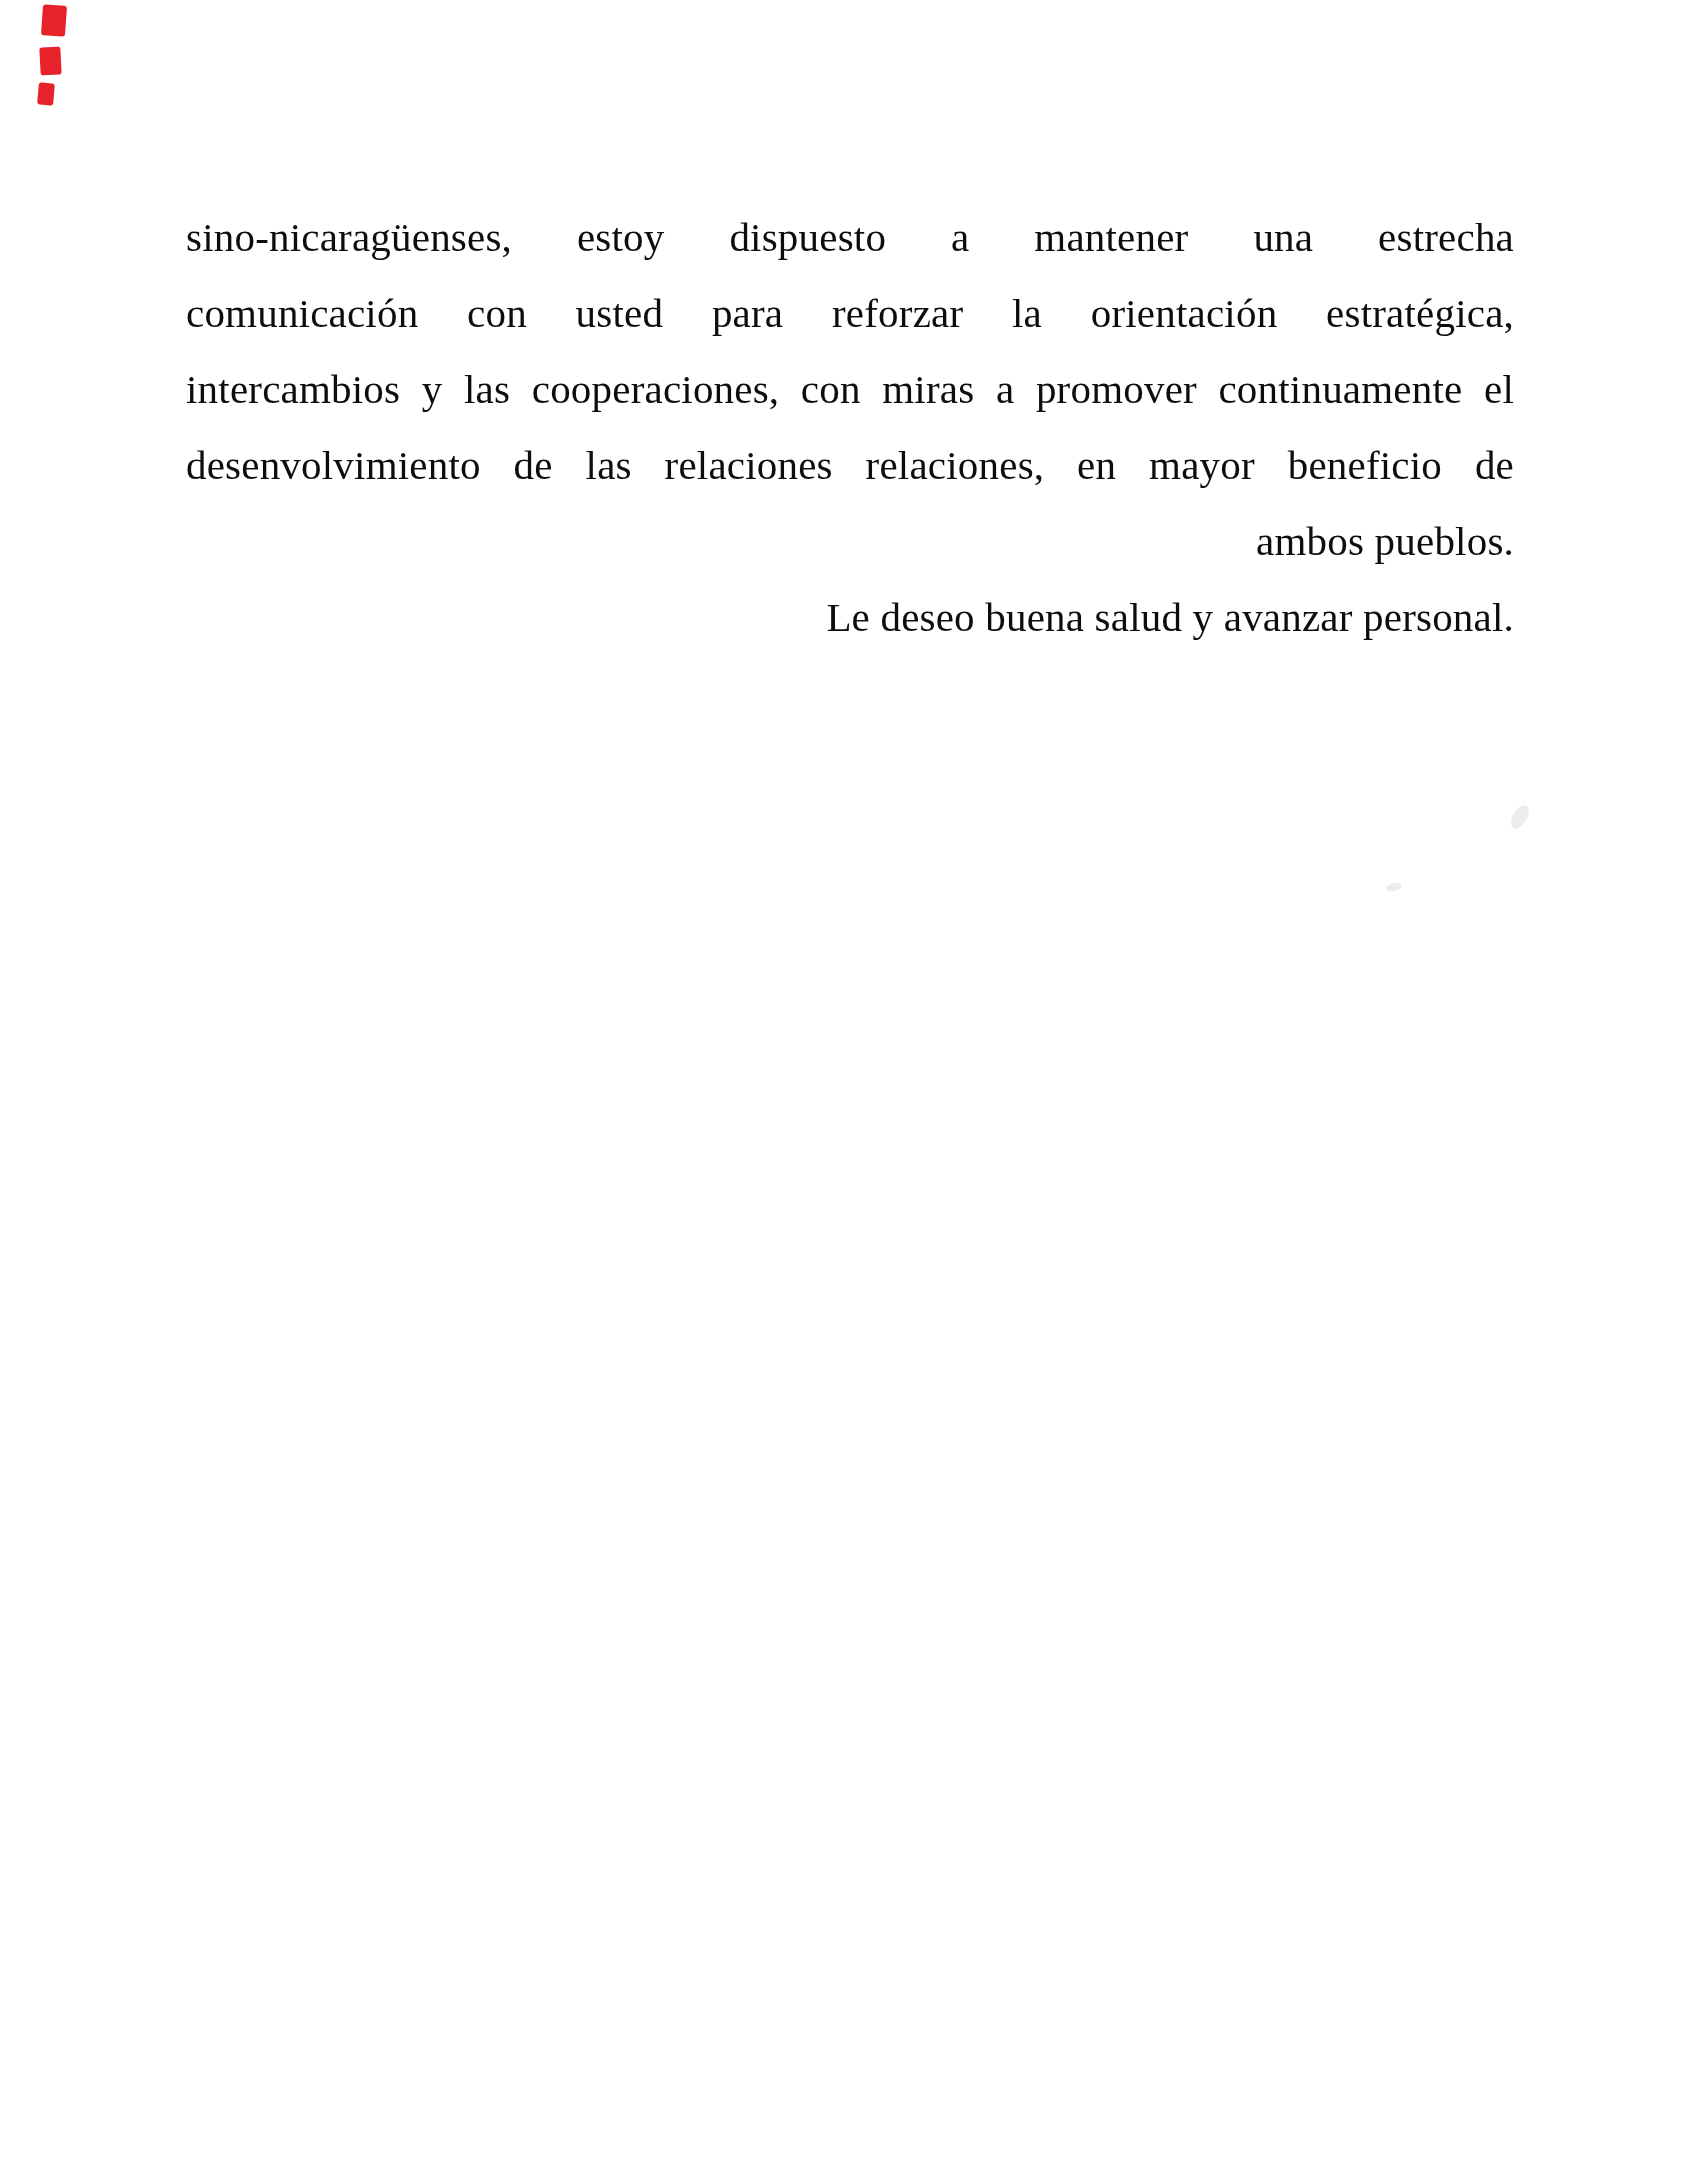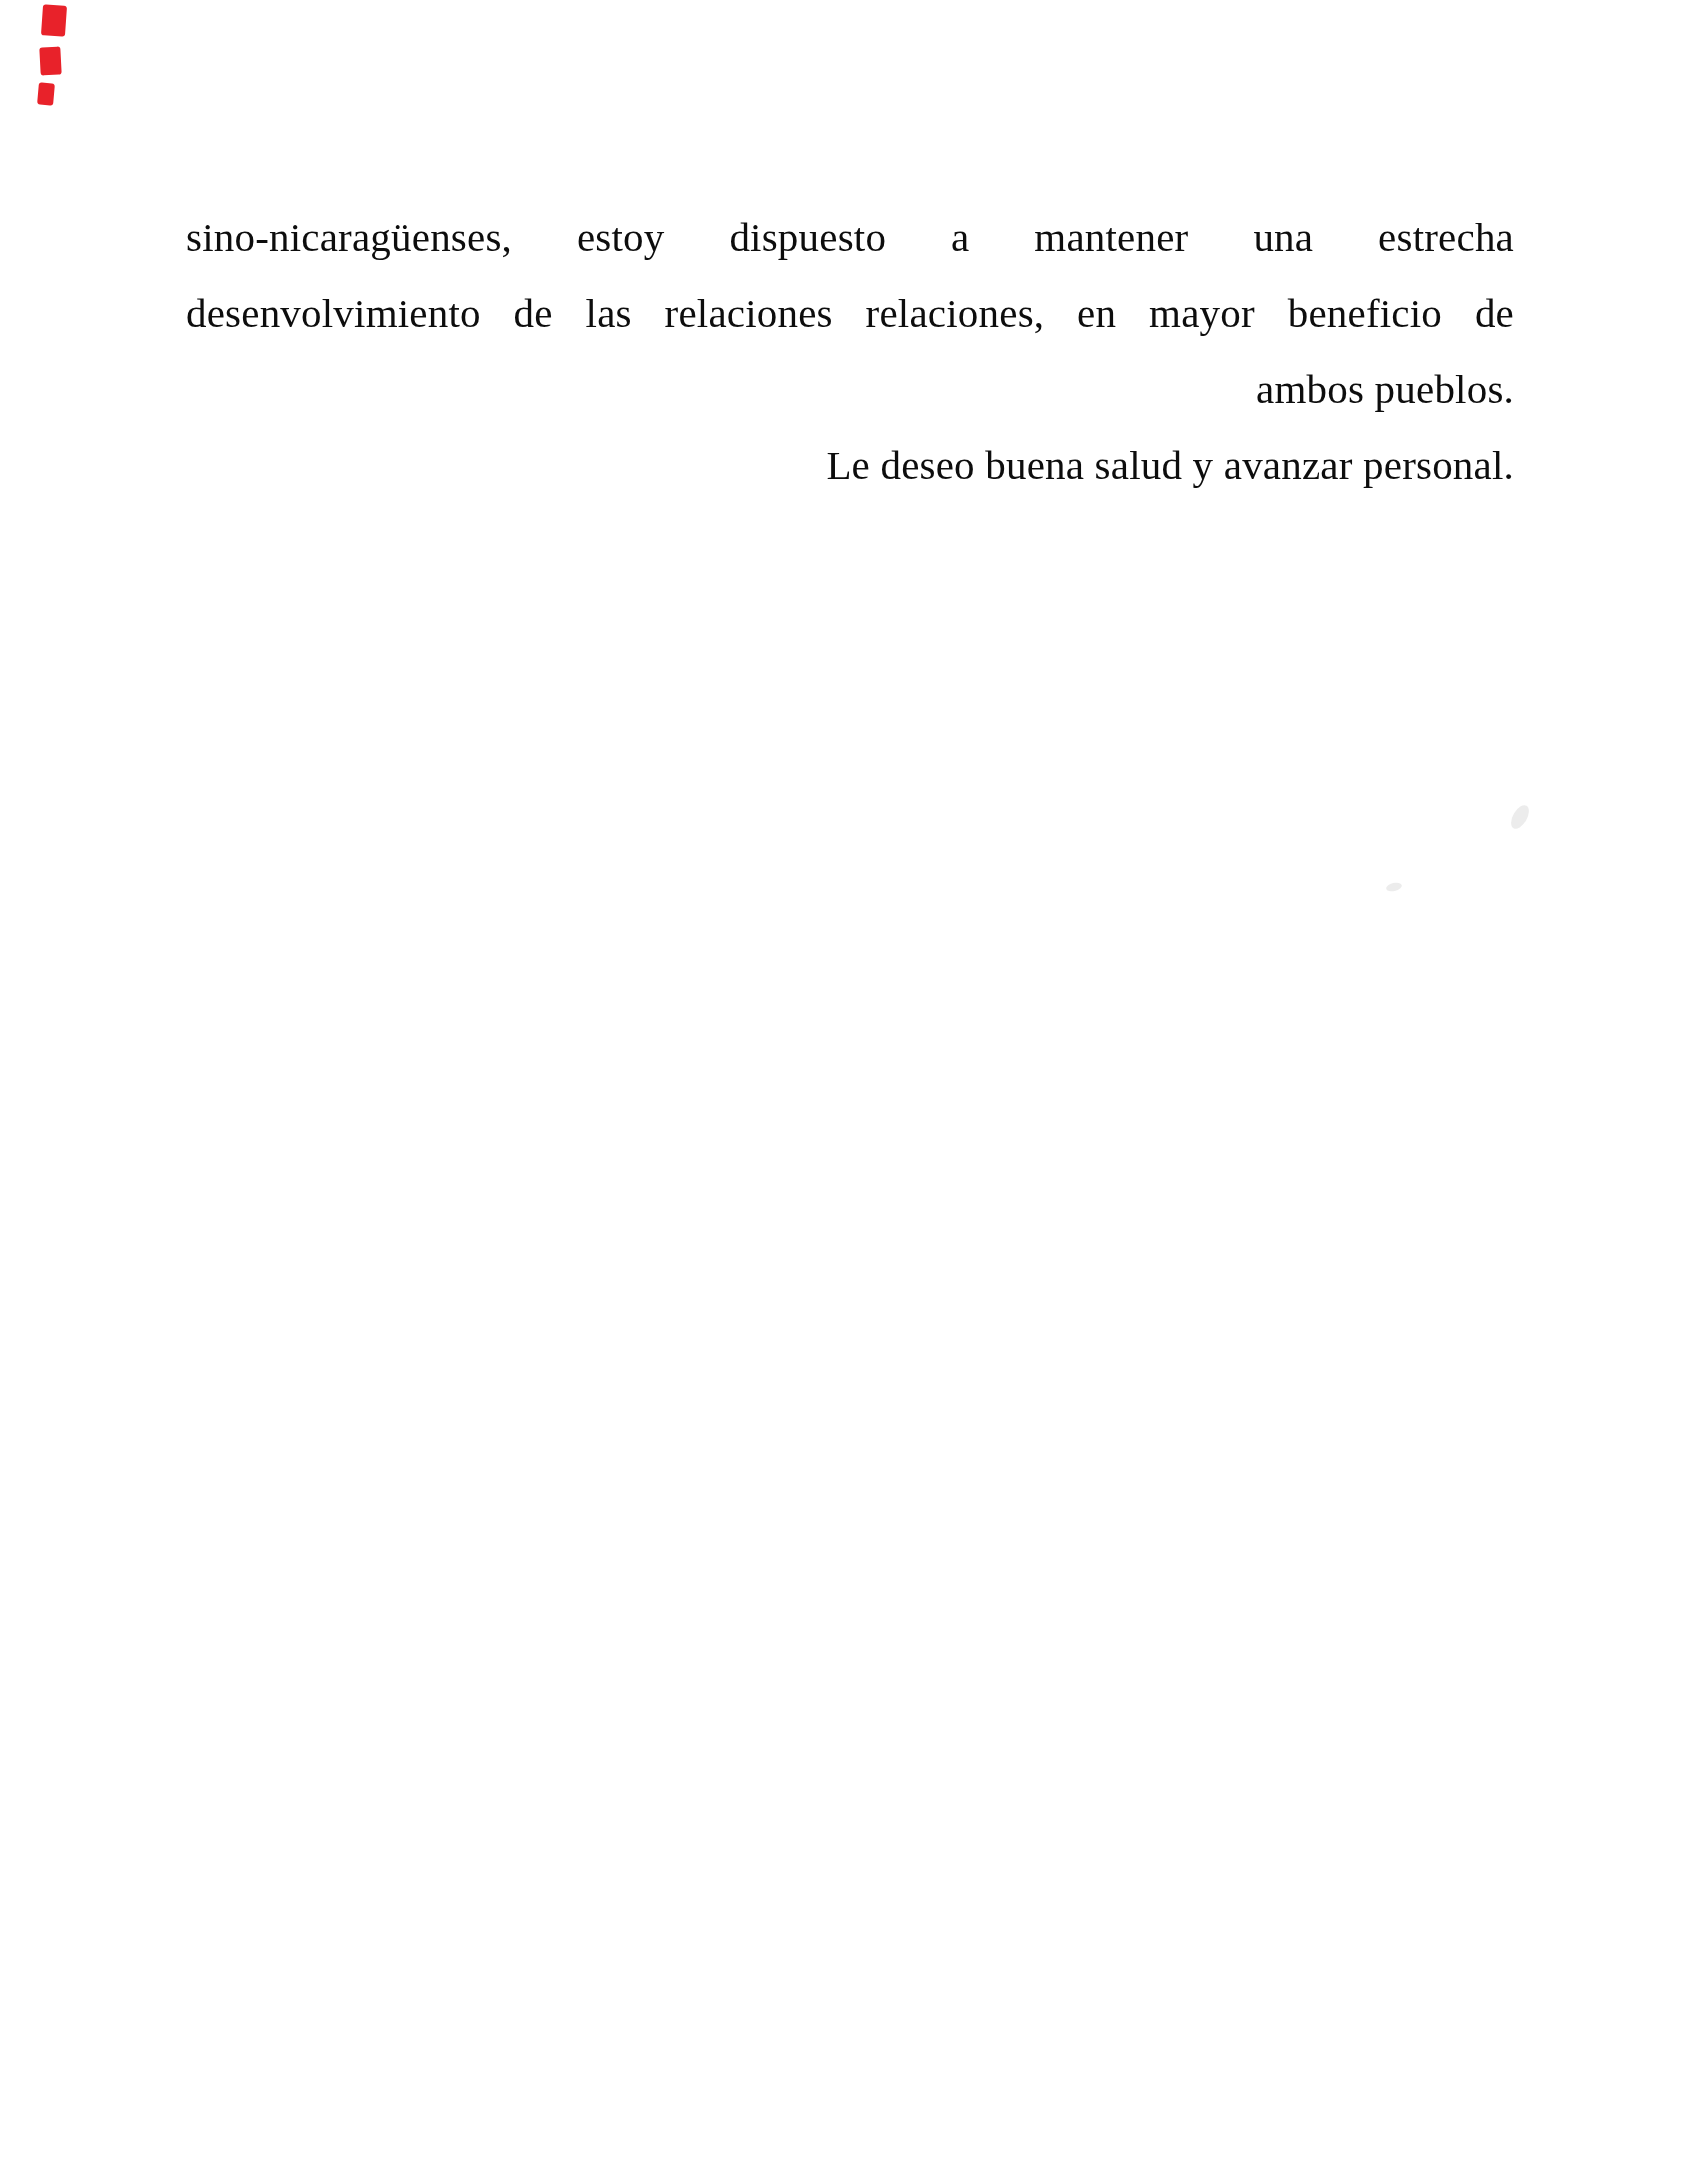--- a/index.html
+++ b/index.html
@@ -75,20 +75,22 @@
 <body>
 
 <div class="page">
 
   <div class="artifact m1" style="background: rgb(232, 34, 42);"></div>
   <div class="artifact m2" style="background: rgb(232, 34, 42);"></div>
   <div class="artifact m3" style="background: rgb(232, 34, 42);"></div>
 
   <div class="body-text">
     <div class="line just">sino-nicaragüenses, estoy dispuesto a mantener una estrecha</div>
+    <div class="line just">comunicación con usted para reforzar la orientación estratégica,</div>
+    <div class="line just">intercambios y las cooperaciones, con miras a promover continuamente el</div>
     <div class="line just">desenvolvimiento de las relaciones relaciones, en mayor beneficio de</div>
     <div class="line plain">ambos pueblos.</div>
     <div class="line plain closing-line">Le deseo buena salud y avanzar personal.</div>
   </div>
 
 
   <div class="smudge s1"></div>
   <div class="smudge s2"></div>
 
 </div>

